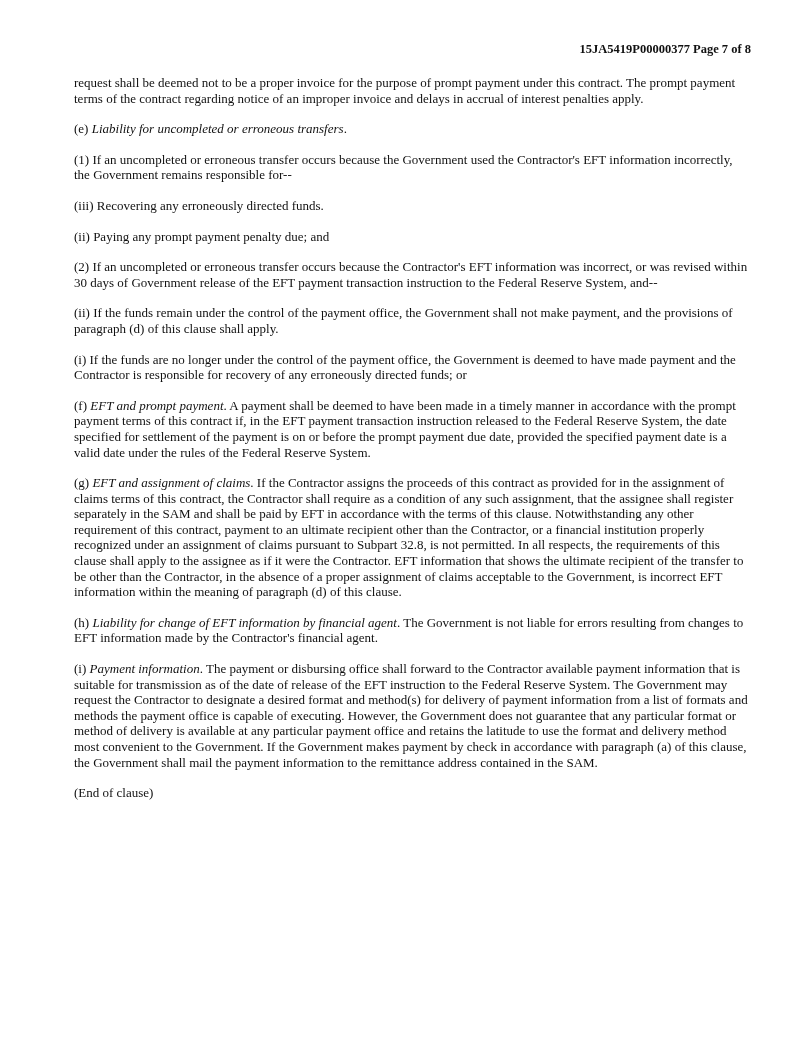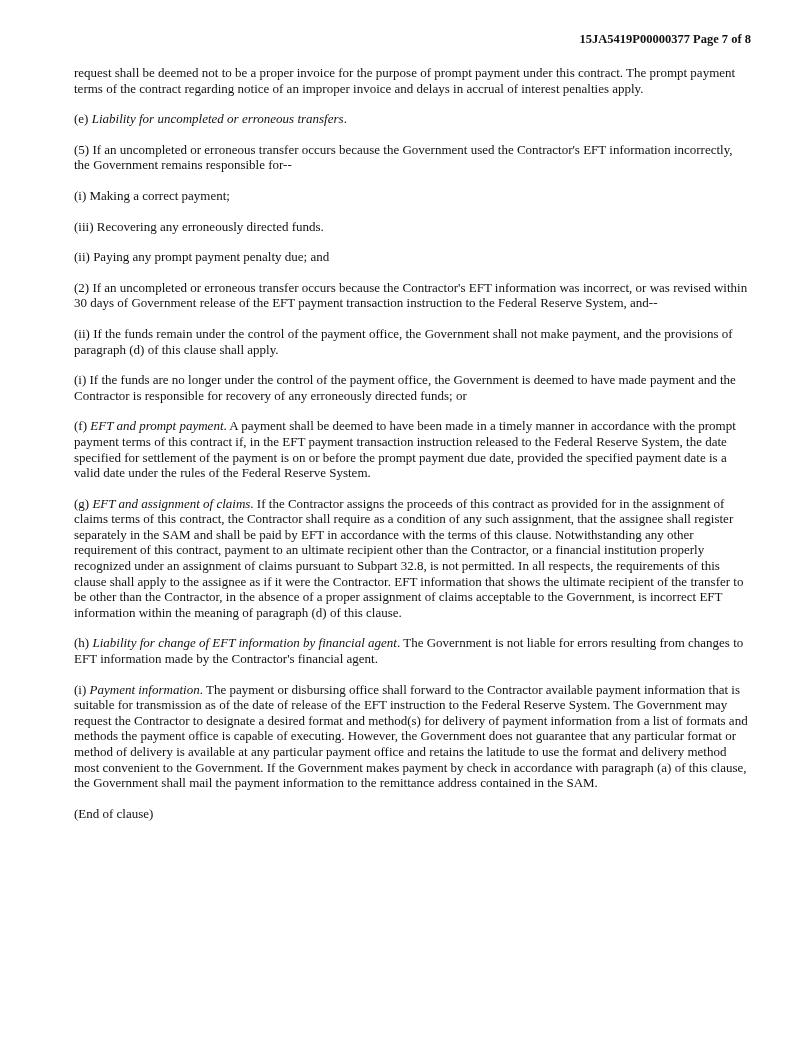--- a/index.html
+++ b/index.html
@@ -5,21 +5,21 @@
   html, body {
     margin: 0;
     padding: 0;
     background: #ffffff;
   }
   .page {
     width: 811px;
     height: 1058px;
     background: #ffffff;
     box-sizing: border-box;
-    padding: 32px 60px 0 60px;
+    padding: 42px 60px 0 60px;
     font-family: "Liberation Serif", "DejaVu Serif", serif;
     font-size: 13px;
     line-height: 1.2;
     color: #111111;
     overflow: hidden;
   }
   .header {
     text-align: right;
     font-weight: bold;
     font-size: 12.5px;
@@ -44,23 +44,22 @@
     <span>15JA5419P00000377</span>
     <span>Page 7 of 8</span>
   </div>
 
   <div class="doc-body">
 
     <p>request shall be deemed not to be a proper invoice for the purpose of prompt payment under this contract. The prompt payment terms of the contract regarding notice of an improper invoice and delays in accrual of interest penalties apply.</p>
 
     <p><span>(e) </span><i>Liability for uncompleted or erroneous transfers</i><span>.</span></p>
 
-    <p>(5) If an uncompleted or erroneous transfer occurs because the Government used the Contractor's EFT information incorrectly, the Government remains responsible for--</p>
+    <p>(1) If an uncompleted or erroneous transfer occurs because the Government used the Contractor's EFT information incorrectly, the Government remains responsible for--</p>
 
-    <p>(i) Making a correct payment;</p>
 
     <p>(iii) Recovering any erroneously directed funds.</p>
 
     <p>(ii) Paying any prompt payment penalty due; and</p>
 
     <p>(2) If an uncompleted or erroneous transfer occurs because the Contractor's EFT information was incorrect, or was revised within 30 days of Government release of the EFT payment transaction instruction to the Federal Reserve System, and--</p>
 
     <p>(ii) If the funds remain under the control of the payment office, the Government shall not make payment, and the provisions of paragraph (d) of this clause shall apply.</p>
 
     <p>(i) If the funds are no longer under the control of the payment office, the Government is deemed to have made payment and the Contractor is responsible for recovery of any erroneously directed funds; or</p>

